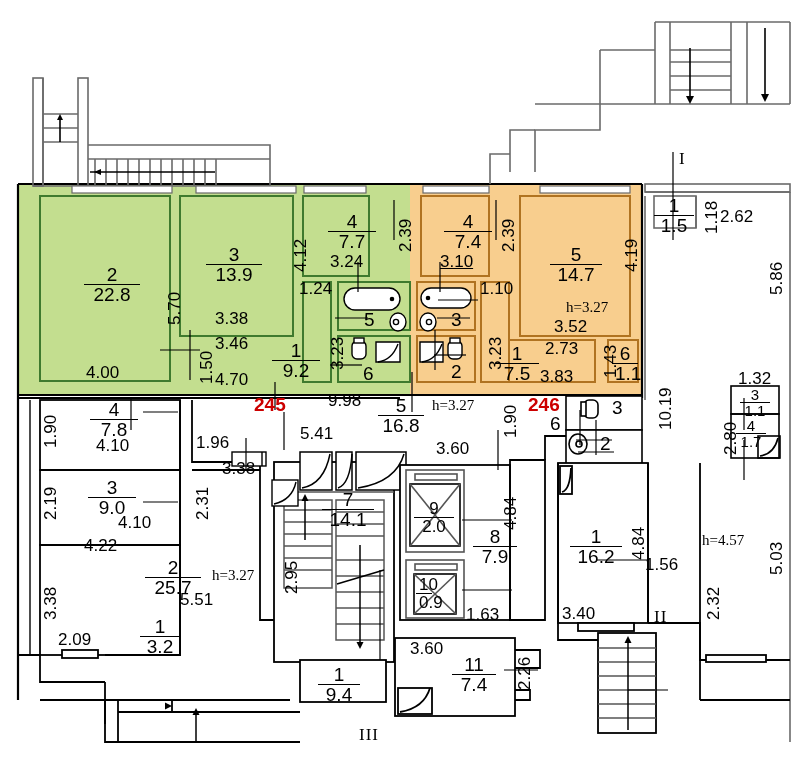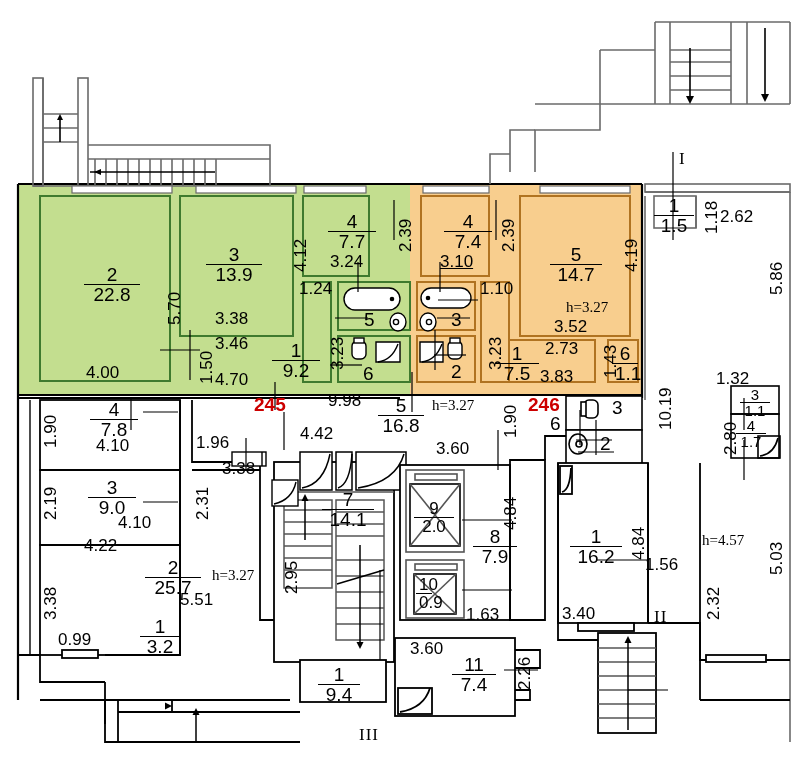--- a/index.html
+++ b/index.html
@@ -431,21 +431,21 @@
 <div class="rm" style="left:654px;top:196px;width:40px;">
   <span class="n">1</span>
   <span class="a">1.5</span>
 </div>
 <div class="lbl dimv" style="left:703px;top:234px;">1.18</div>
 <div class="lbl dim" style="left:720px;top:208px;">2.62</div>
 <div class="lbl dimv" style="left:768px;top:295px;">5.86</div>
 <div class="lbl roman" style="left:679px;top:150px;">I</div>
 <div class="lbl dimv" style="left:657px;top:430px;">10.19</div>
 
-<div class="lbl dim" style="left:716px;top:370px;text-align:right;">1.32</div>
+<div class="lbl dim" style="left:738px;top:370px;text-align:right;">1.32</div>
 <div class="lbl dimv" style="left:722px;top:455px;">2.80</div>
 <div class="rm" style="left:740px;top:387px;width:30px;font-size:15px;">
   <span class="n">3</span>
   <span class="a">1.1</span>
 </div>
 <div class="rm" style="left:736px;top:418px;width:30px;font-size:15px;">
   <span class="n">4</span>
   <span class="a">1.7</span>
 </div>
 <div class="lbl hlab" style="left:702px;top:533px;">h=4.57</div>
@@ -467,21 +467,21 @@
 <div class="lbl dim" style="left:96px;top:437px;">4.10</div>
 
 <div class="rm" style="left:88px;top:478px;width:48px;">
   <span class="n">3</span>
   <span class="a">9.0</span>
 </div>
 <div class="lbl dimv" style="left:42px;top:520px;">2.19</div>
 <div class="lbl dim" style="left:118px;top:514px;">4.10</div>
 <div class="lbl dim" style="left:84px;top:537px;">4.22</div>
 <div class="lbl dimv" style="left:42px;top:620px;">3.38</div>
-<div class="lbl dim" style="left:58px;top:631px;">0.99</div>
+<div class="lbl dim" style="left:58px;top:631px;">2.09</div>
 
 <div class="lbl dim" style="left:196px;top:434px;">1.96</div>
 <div class="lbl dim" style="left:222px;top:460px;">3.38</div>
 <div class="lbl dimv" style="left:194px;top:520px;">2.31</div>
 <div class="lbl dimv" style="left:283px;top:594px;">2.95</div>
 
 <div class="rm" style="left:145px;top:558px;width:56px;">
   <span class="n">2</span>
   <span class="a">25.7</span>
 </div>
@@ -491,21 +491,21 @@
 <div class="rm" style="left:140px;top:617px;width:40px;">
   <span class="n">1</span>
   <span class="a">3.2</span>
 </div>
 
 <div class="rm" style="left:378px;top:396px;width:46px;">
   <span class="n">5</span>
   <span class="a">16.8</span>
 </div>
 <div class="lbl hlab" style="left:432px;top:398px;">h=3.27</div>
-<div class="lbl dim" style="left:300px;top:425px;">4.42</div>
+<div class="lbl dim" style="left:300px;top:425px;">5.41</div>
 <div class="rm" style="left:322px;top:490px;width:52px;">
   <span class="n">7</span>
   <span class="a">14.1</span>
 </div>
 
 <div class="rm" style="left:414px;top:500px;width:40px;font-size:17px;">
   <span class="n">9</span>
   <span class="a">2.0</span>
 </div>
 <div class="rm" style="left:416px;top:576px;width:16px;font-size:17px;">

